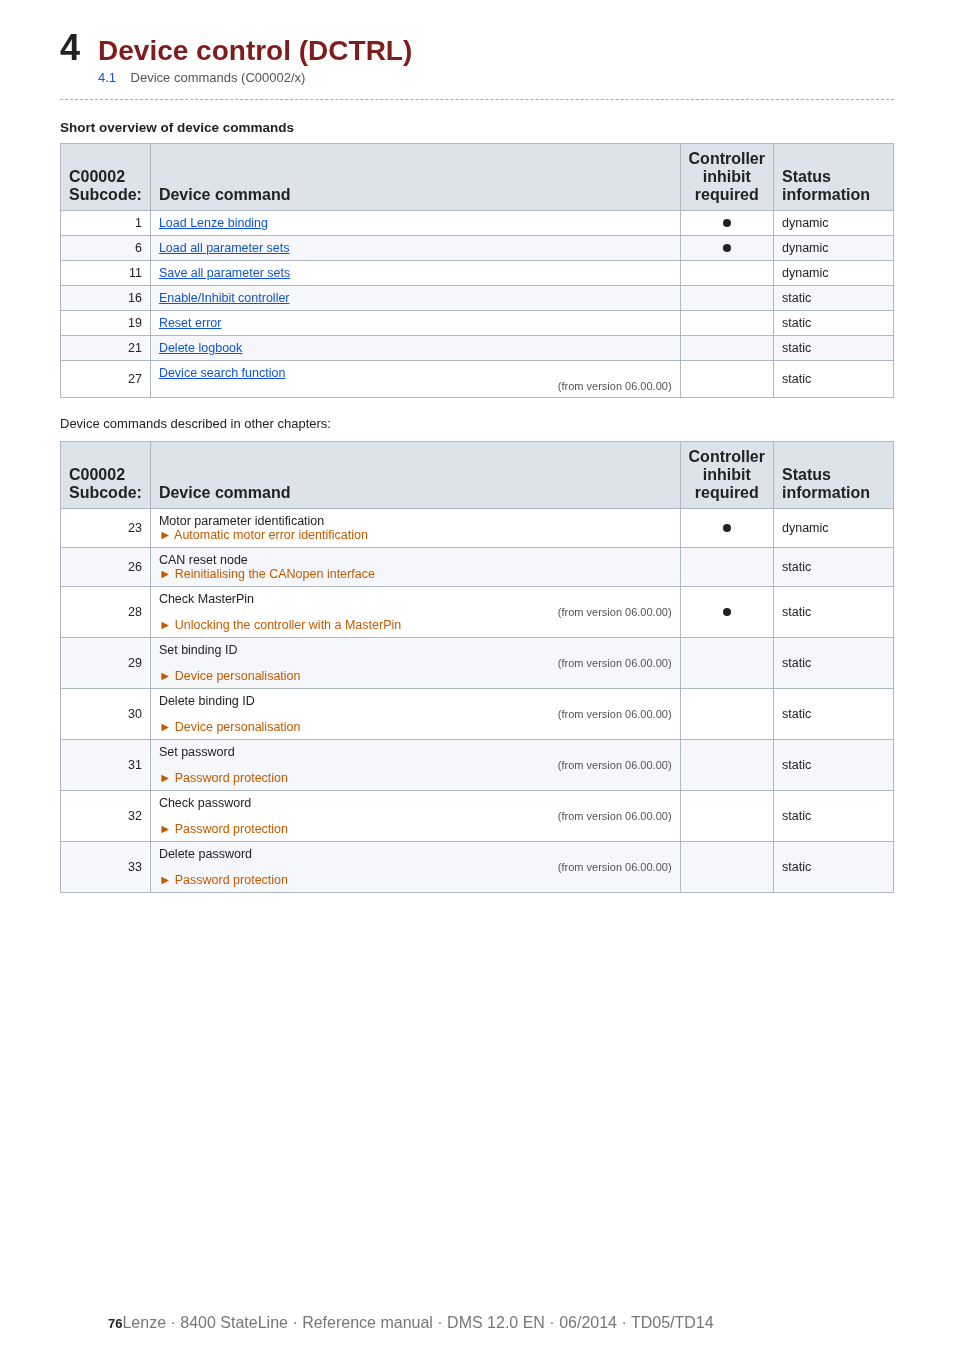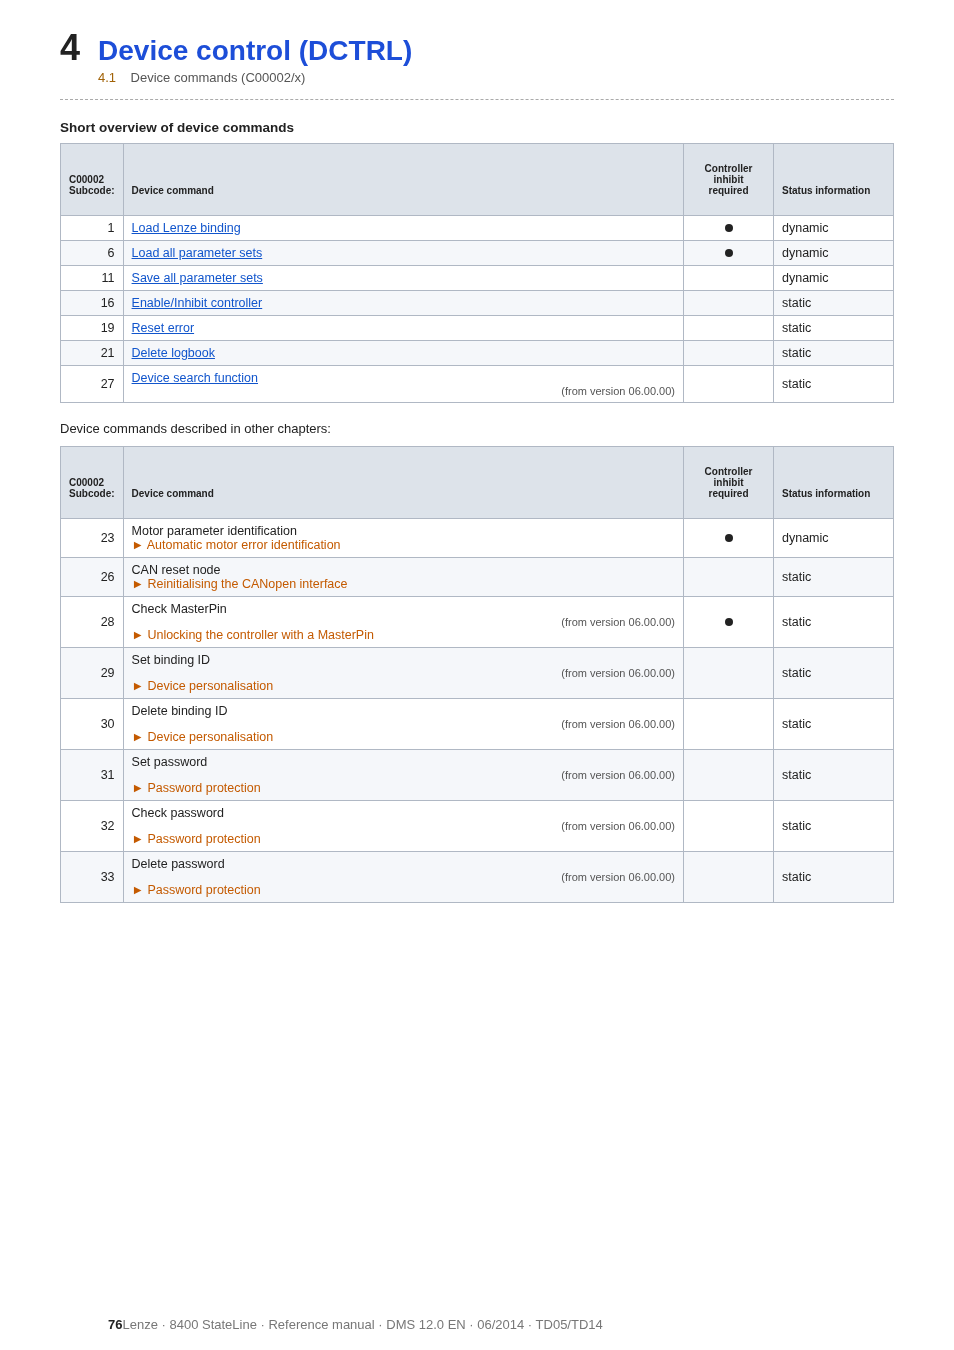--- a/index.html
+++ b/index.html
@@ -23,34 +23,34 @@
     .chapter-number {
       font-size: 36px;
       font-weight: bold;
       color: #222;
       margin-right: 18px;
       line-height: 1.1;
     }
     .chapter-title {
       font-size: 28px;
       font-weight: bold;
-      color: #1d4ed8;
+      color: #7f1d1d;
       line-height: 1.2;
       padding-top: 6px;
     }
     .section-header {
       font-size: 13px;
       color: #555;
       margin-top: 2px;
       margin-bottom: 0;
       padding-left: 0;
     }
     .section-number {
       font-weight: normal;
-      color: #a16207;
+      color: #1d4ed8;
     }
     .divider-line {
       border: none;
       border-top: 1px dashed #aaa;
       margin: 14px 0 20px 0;
     }
     .section-bold-title {
       font-size: 13.5px;
       font-weight: bold;
       margin-bottom: 8px;
@@ -64,24 +64,24 @@
       border-collapse: collapse;
       width: 100%;
       margin-bottom: 18px;
       font-size: 12.5px;
     }
     table thead tr {
       background: #dde3ea;
     }
     table thead th {
       border: 1px solid #b0b8c4;
-      padding: 19px 8px;
+      padding: 6px 8px;
       text-align: left;
       font-weight: bold;
-      font-size: 10px;
+      font-size: 16px;
       vertical-align: bottom;
     }
     table tbody tr {
       background: #fff;
     }
     table tbody tr:nth-child(even) {
       background: #f5f7fa;
     }
     table tbody td {
       border: 1px solid #b0b8c4;
@@ -143,21 +143,21 @@
       font-size: 11.5px;
       color: #555;
       margin-left: 48px;
     }
     .footer-left {
       font-size: 13px;
       font-weight: bold;
       color: #222;
     }
     .footer-right {
-      font-size: 13px;
+      font-size: 16px;
       color: #777;
     }
     .th-c00002 {
       width: 60px;
     }
   </style>
 </head>
 <body>
 
 <div class="page-container">

